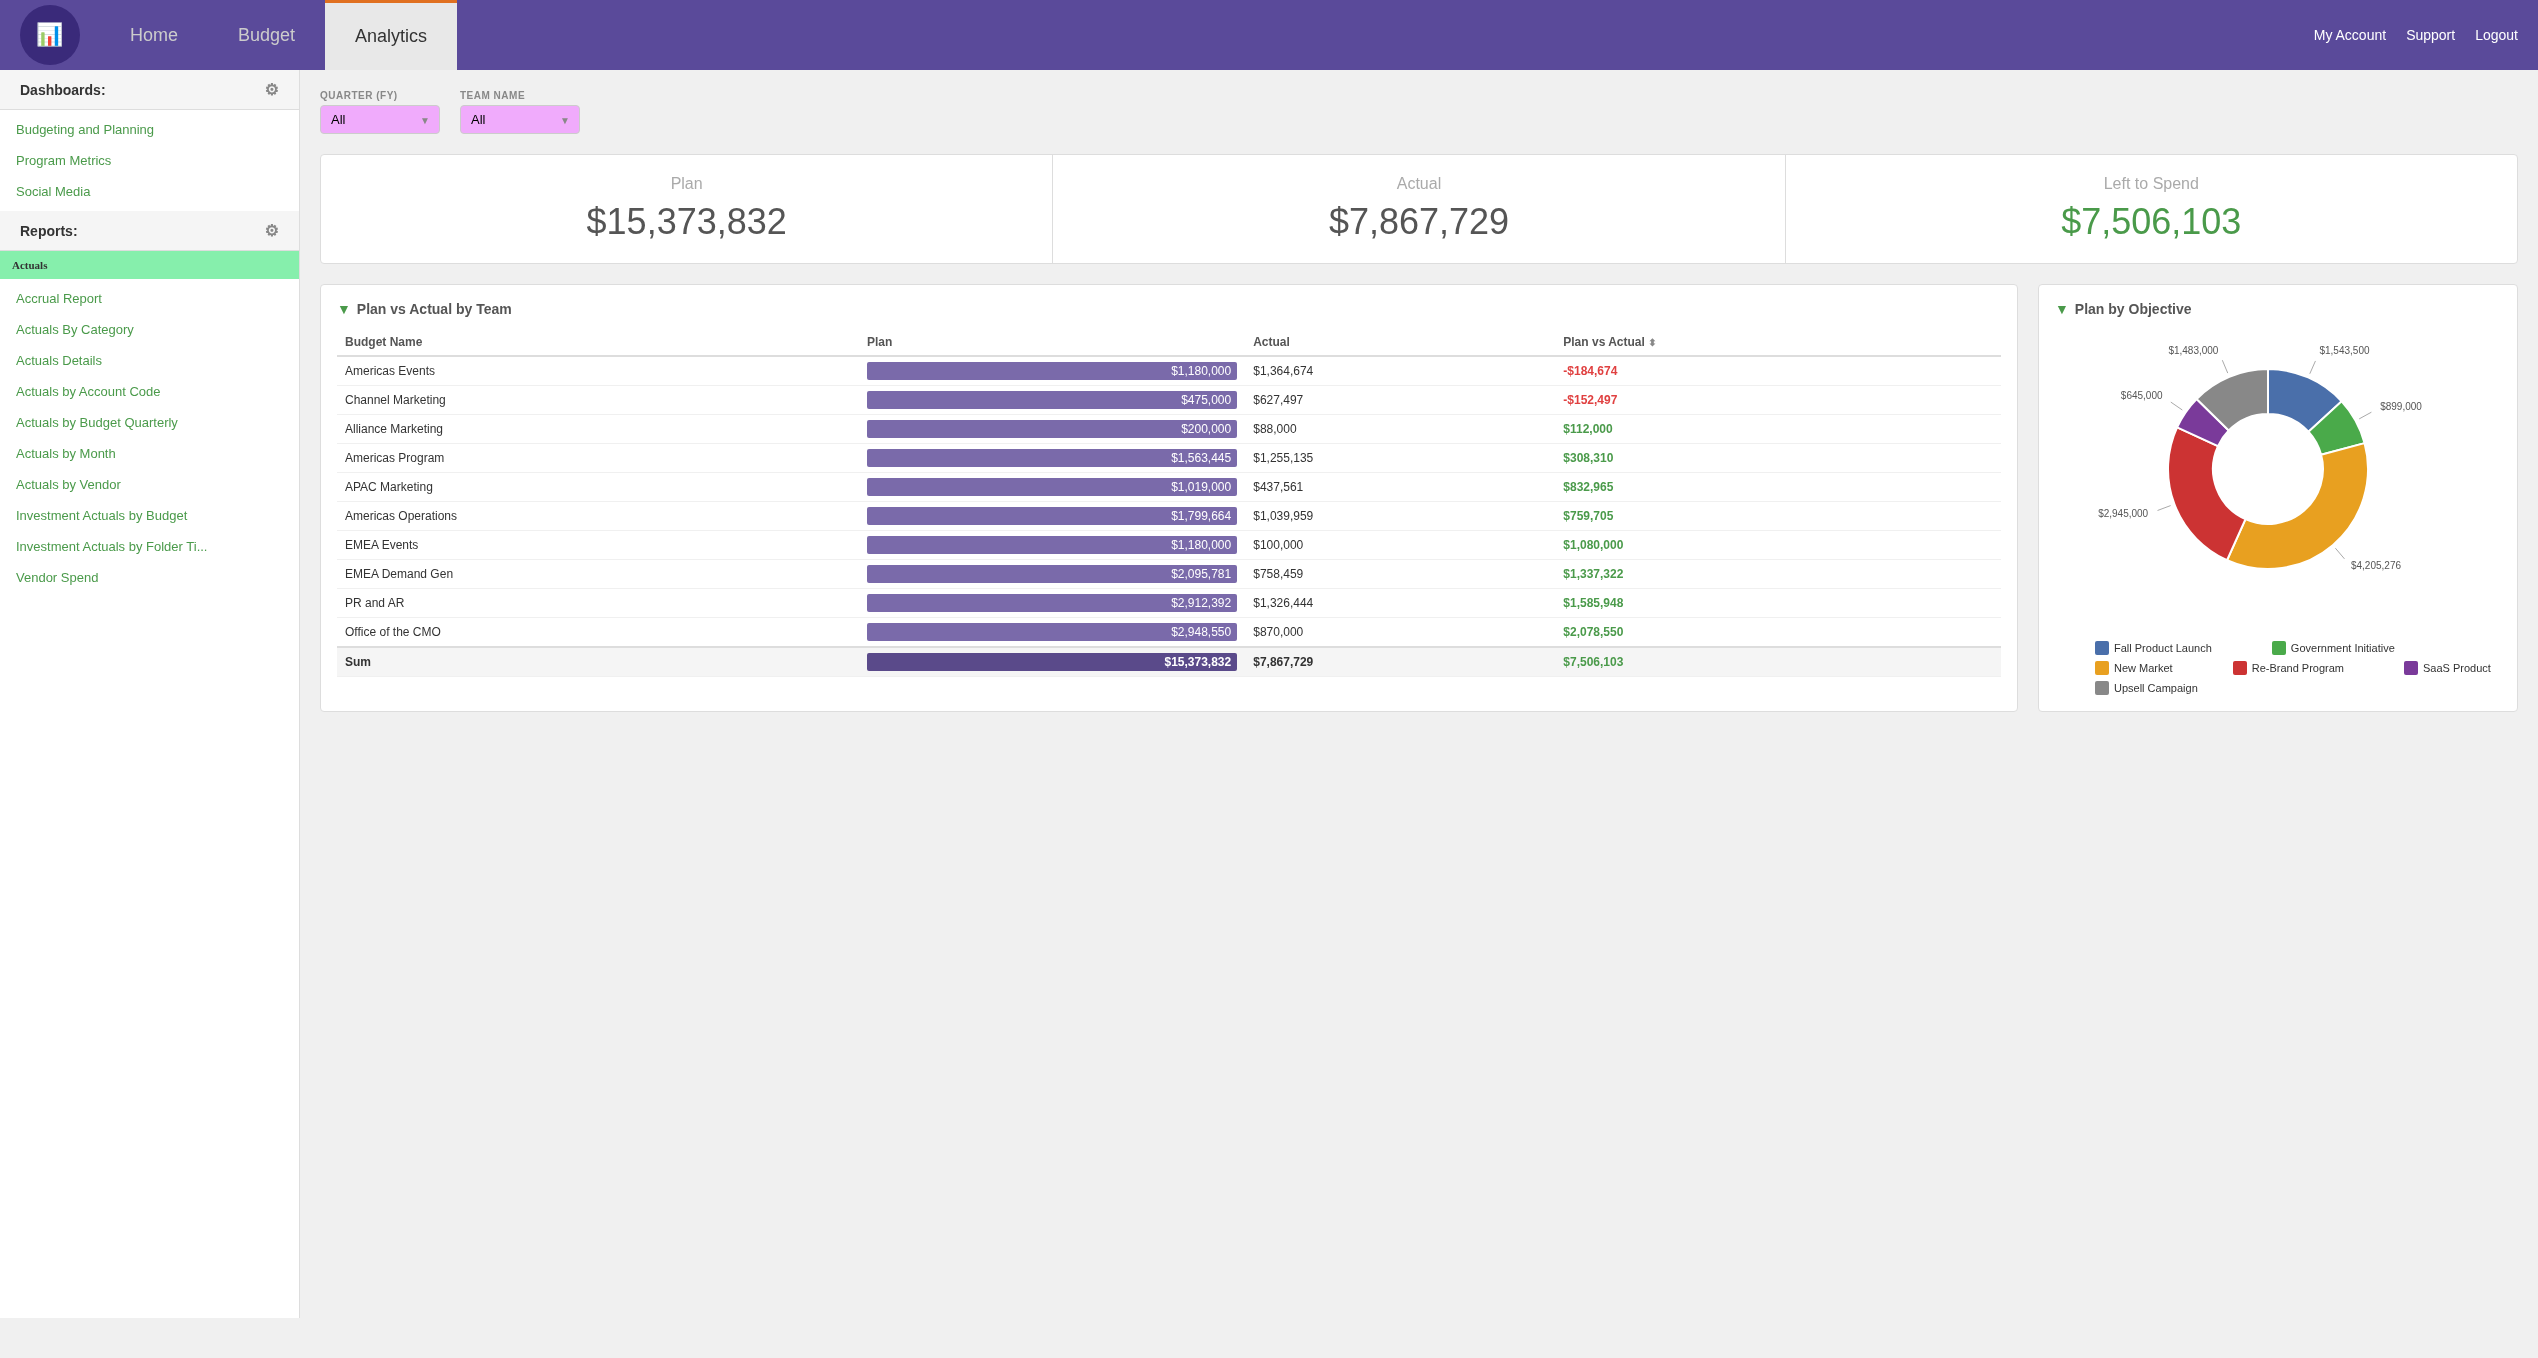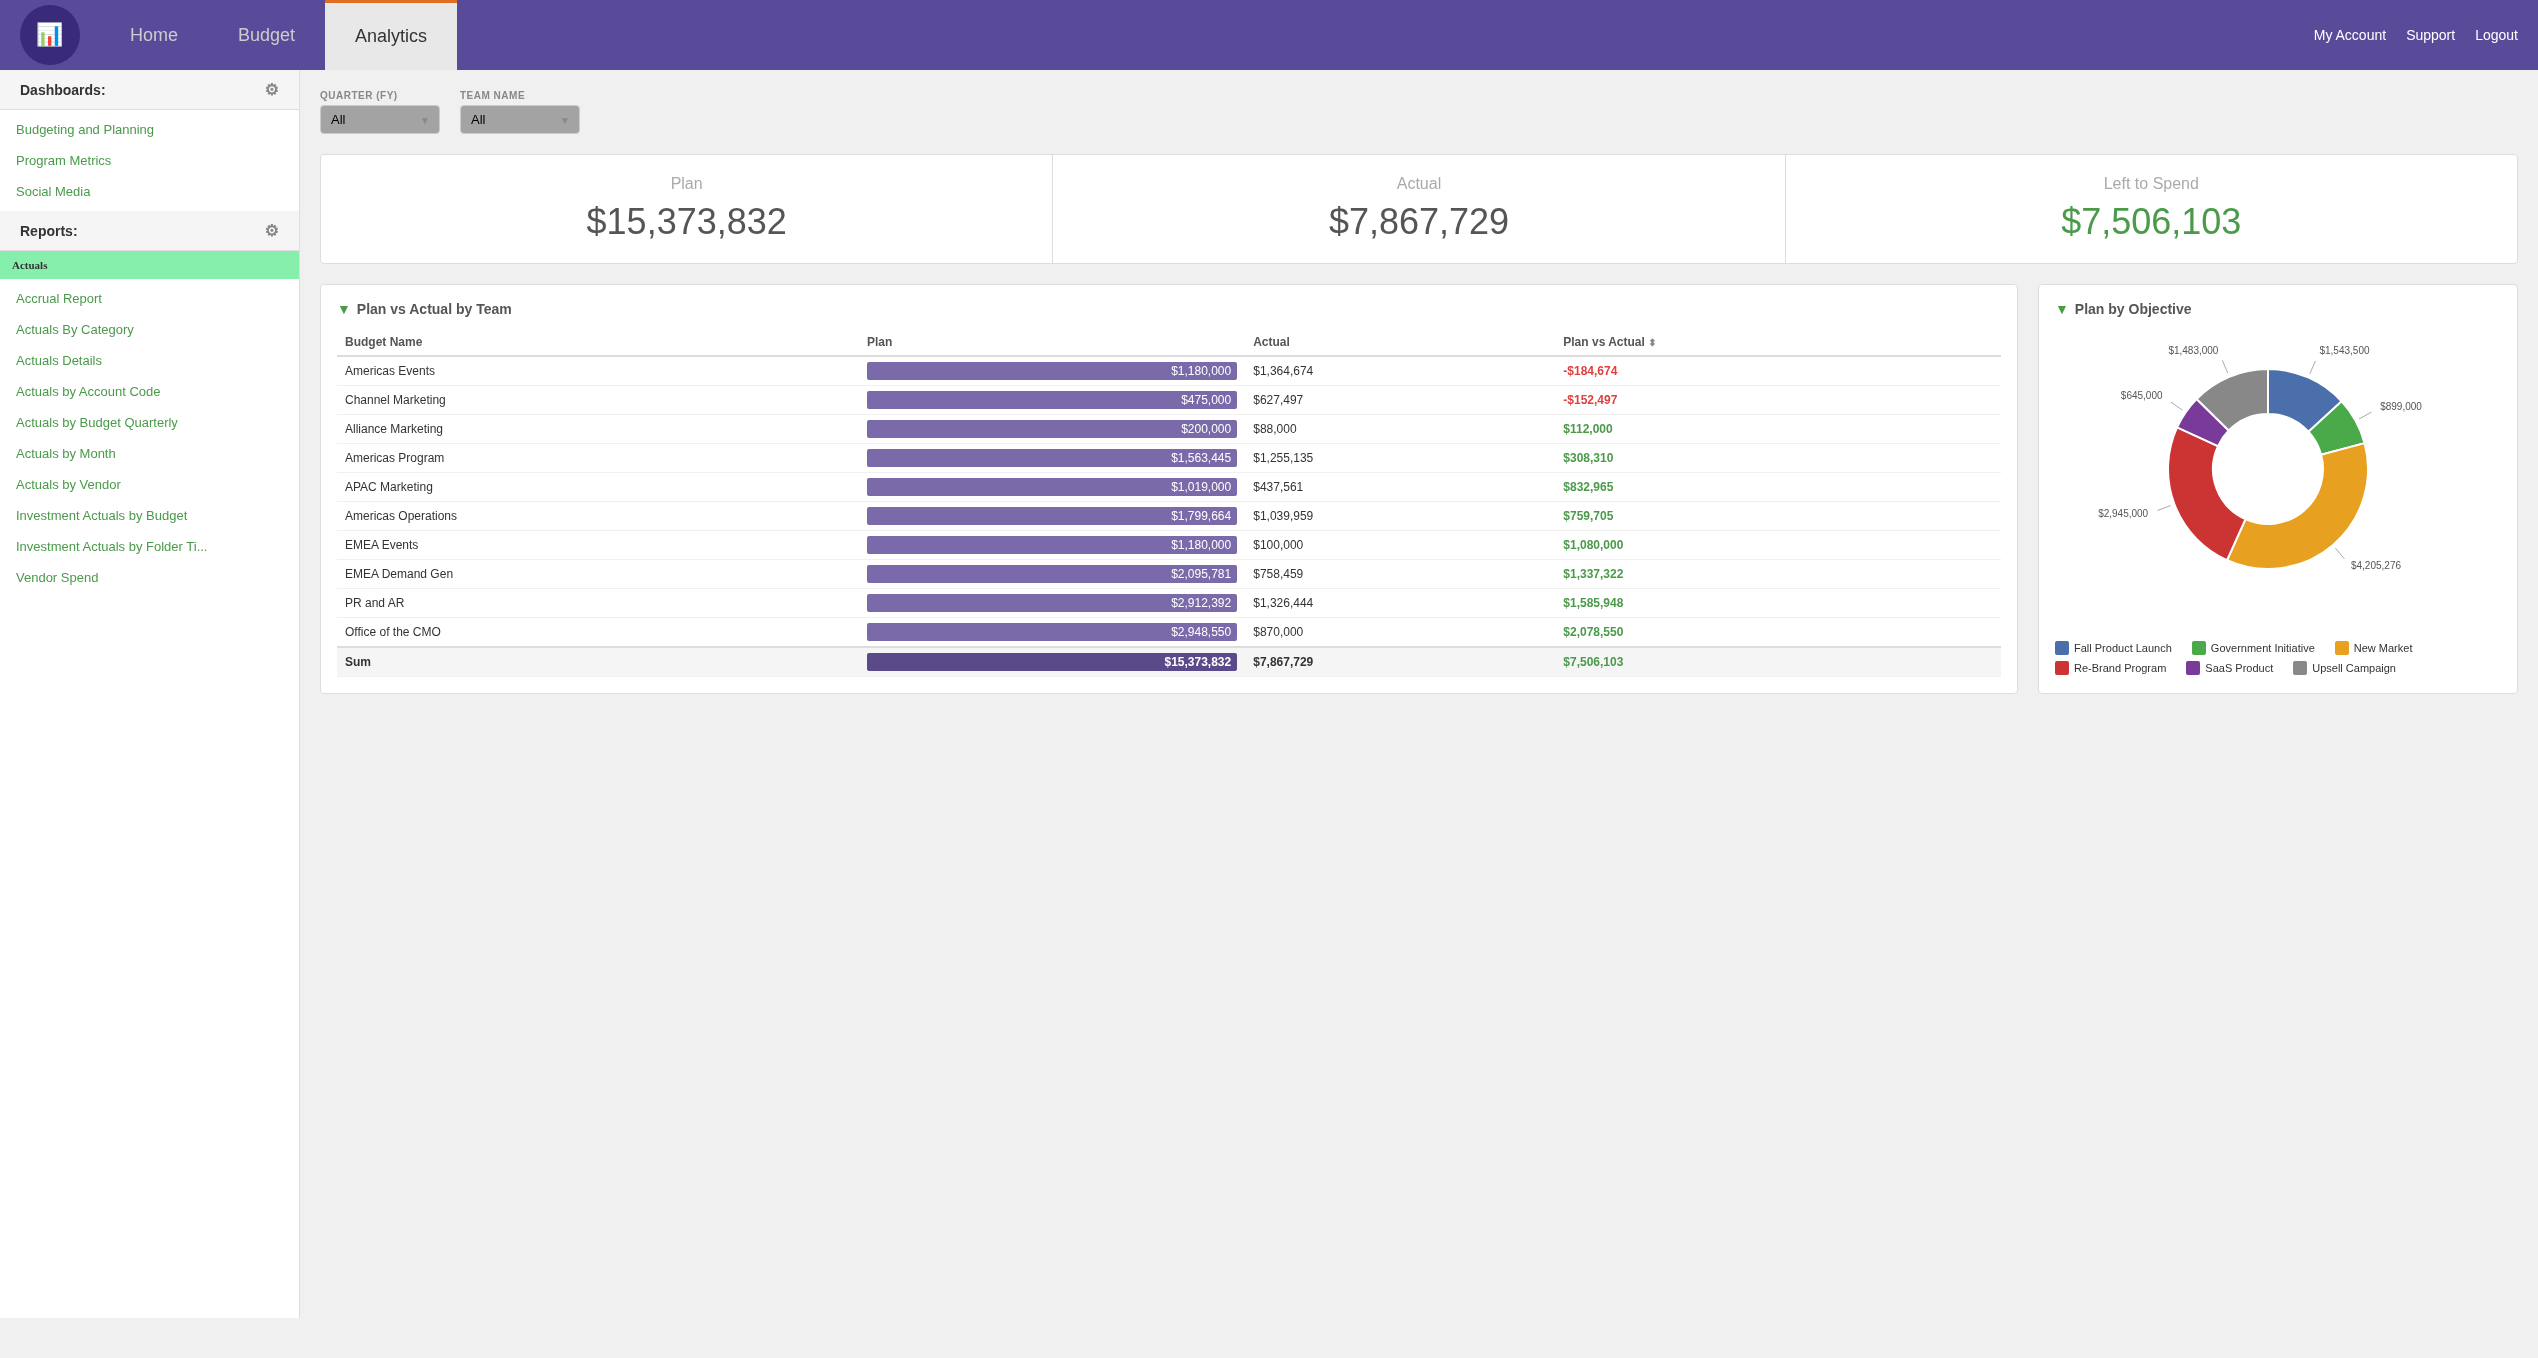--- a/index.html
+++ b/index.html
@@ -34,21 +34,21 @@
     
     .content-topbar { display: flex; align-items: center; justify-content: space-between; margin-bottom: 16px; }
     .page-title { font-size: 13px; color: #555; }
     .topbar-right { display: flex; align-items: center; gap: 12px; font-size: 12px; color: #777; }
     .btn-small { background: #f5f5f5; border: 1px solid #ccc; border-radius: 4px; padding: 5px 12px; cursor: pointer; font-size: 12px; color: #555; display: flex; align-items: center; gap: 5px; }
 
     
     .filters-row { display: flex; gap: 20px; margin-bottom: 20px; align-items: flex-end; }
     .filter-group { display: flex; flex-direction: column; gap: 4px; }
     .filter-label { font-size: 10px; color: #888; font-weight: bold; letter-spacing: 0.5px; text-transform: uppercase; }
-    .filter-select { border: 1px solid #ccc; border-radius: 4px; padding: 6px 30px 6px 10px; font-size: 13px; background: #a3a3a3; appearance: none; cursor: pointer; min-width: 120px; }
+    .filter-select { border: 1px solid #ccc; border-radius: 4px; padding: 6px 30px 6px 10px; font-size: 13px; background: #f0abfc; appearance: none; cursor: pointer; min-width: 120px; }
     .select-wrapper { position: relative; display: inline-block; }
     .select-wrapper::after { content: '▼'; position: absolute; right: 10px; top: 50%; transform: translateY(-50%); font-size: 10px; color: #888; pointer-events: none; }
 
     
     .summary-row { display: flex; gap: 0; margin-bottom: 20px; background: white; border: 1px solid #ddd; border-radius: 4px; }
     .summary-card { flex: 1; padding: 20px 30px; text-align: center; border-right: 1px solid #ddd; }
     .summary-card:last-child { border-right: none; }
     .summary-label { font-size: 16px; color: #aaa; margin-bottom: 8px; }
     .summary-value { font-size: 36px; font-weight: 300; color: #555; }
     .summary-value.green { color: #4a9a4a; }
@@ -65,21 +65,21 @@
     .data-table th.sortable { cursor: pointer; }
     .data-table td { padding: 5px 8px; border-bottom: 1px solid #f0f0f0; color: #333; }
     .data-table tr:last-child td { background: #f5f5f5; font-weight: bold; border-top: 2px solid #ddd; }
     .data-table .positive { color: #4a9a4a; font-weight: bold; }
     .data-table .negative { color: #e04040; font-weight: bold; }
 
     
     .donut-container { display: flex; justify-content: center; align-items: center; position: relative; padding: 10px; }
     .donut-svg { overflow: visible; }
     .legend { display: flex; flex-wrap: wrap; gap: 6px 20px; margin-top: 12px; font-size: 11px; }
-    .legend-item { display: flex; align-items: center; gap: 5px; }
+    .legend-item { display: flex; align-items: center; gap: 5px; margin-left: 40px; }
     .legend-color { width: 14px; height: 14px; border-radius: 2px; flex-shrink: 0; }
 
     
     .sort-icon { font-size: 10px; color: #888; }
 
     .plan-val-container { background: #7a6aaa; color: white; padding: 2px 6px; border-radius: 2px; text-align: right; display: block; }
     .plan-sum-container { background: #5a4a8a; color: white; padding: 2px 6px; border-radius: 2px; text-align: right; display: block; font-weight: bold; }
   </style>
 </head>
 <body>

